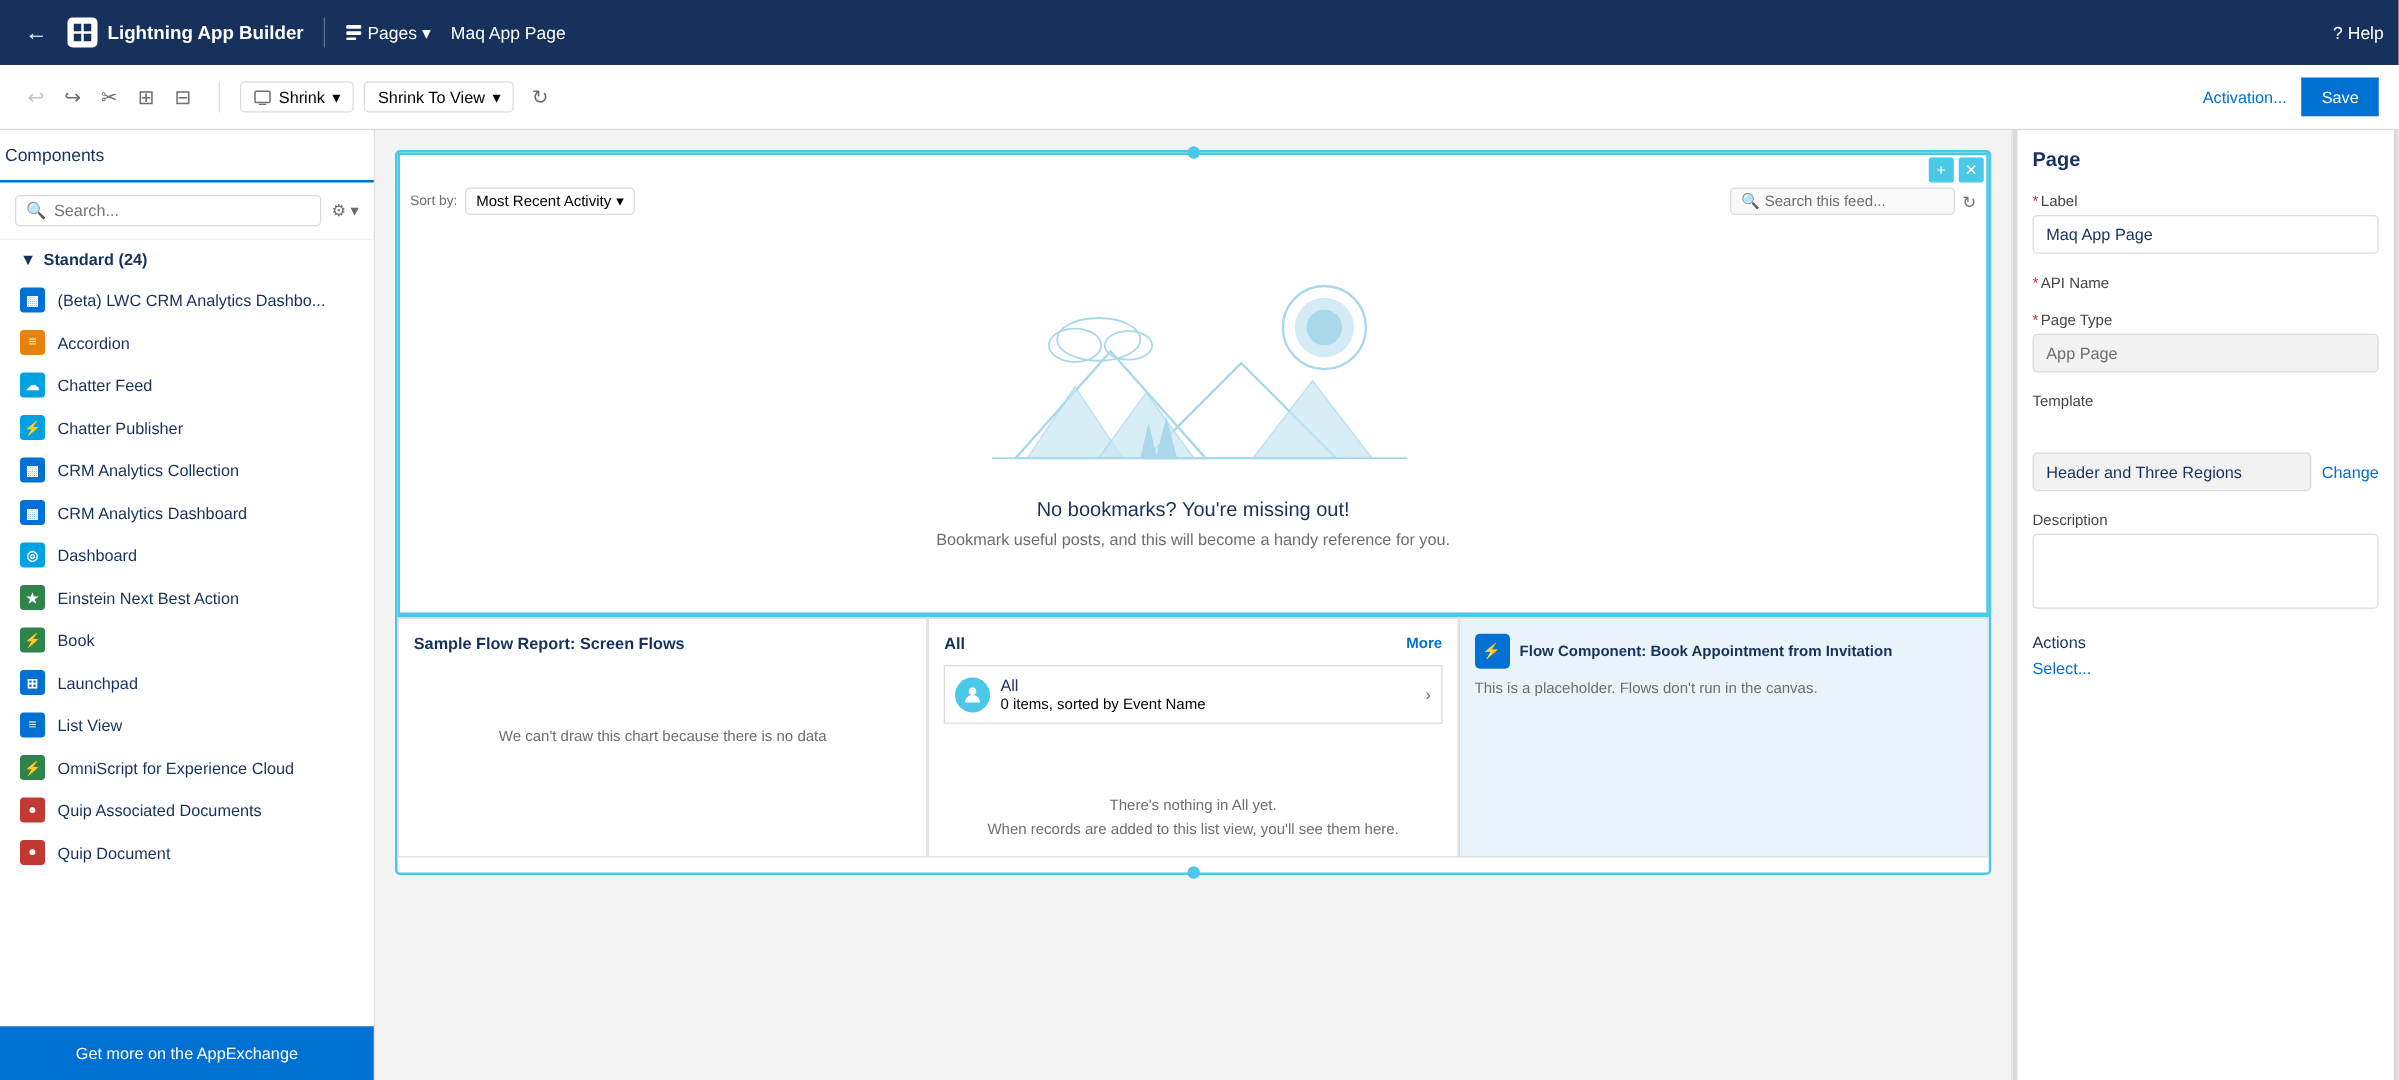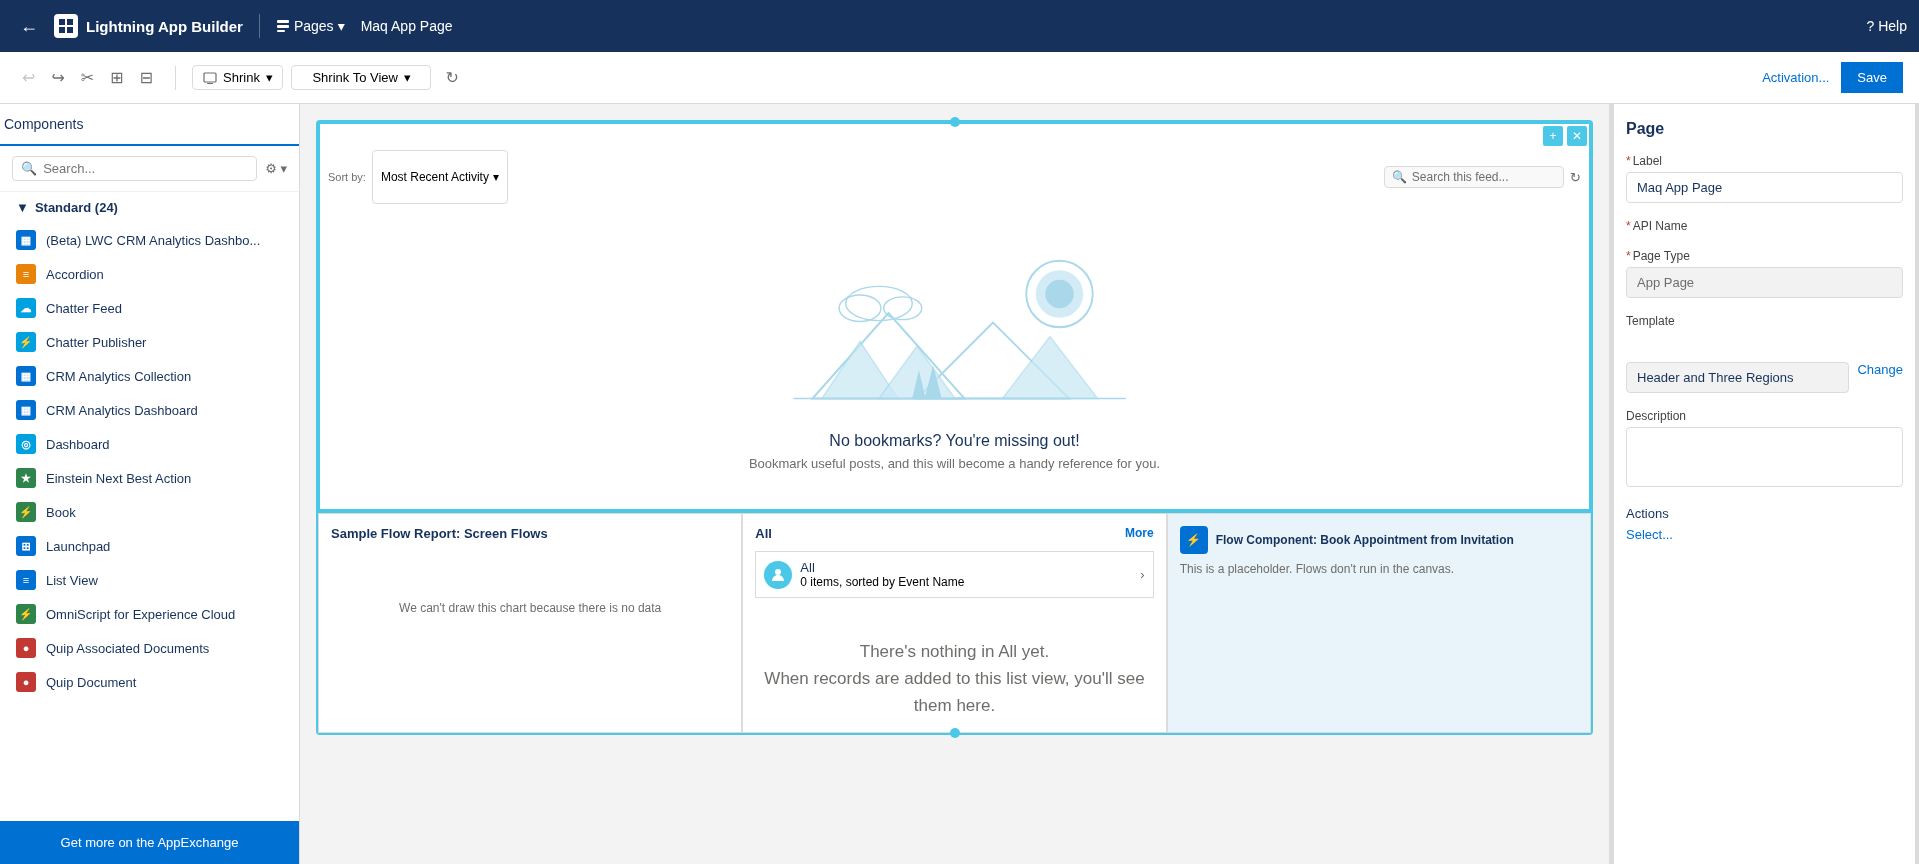--- a/index.html
+++ b/index.html
@@ -45,21 +45,21 @@
     .toolbar-actions { display: flex; gap: 4px; }
     .toolbar-btn {
       background: none; border: none; cursor: pointer; padding: 6px; color: #706e6b; font-size: 16px; border-radius: 4px;
     }
     .toolbar-btn.disabled { opacity: 0.4; cursor: not-allowed; }
     .toolbar-divider { width: 1px; height: 24px; background: #dddbda; margin: 0 8px; }
     .device-select {
       display: flex; align-items: center; border: 1px solid #dddbda; border-radius: 4px; padding: 4px 10px; gap: 6px; cursor: pointer; background: #fff; font-size: 13px;
     }
     .view-select {
-      display: flex; align-items: center; border: 1px solid #dddbda; border-radius: 4px; padding: 4px 20px; gap: 6px; cursor: pointer; background: #fff; font-size: 13px;
+      display: flex; align-items: center; border: 1px solid #dddbda; border-radius: 4px; padding: 4px 10px; gap: 6px; cursor: pointer; background: #fff; font-size: 13px;
     }
     .refresh-btn { background: none; border: none; cursor: pointer; color: #706e6b; font-size: 16px; padding: 6px; }
     .toolbar-right { margin-left: auto; display: flex; align-items: center; gap: 12px; }
     .activation-btn { background: none; border: none; color: #0070d2; cursor: pointer; font-size: 13px; }
     .save-btn { background: #0070d2; color: #fff; border: none; border-radius: 0; padding: 8px 16px; cursor: pointer; font-size: 13px; font-weight: 500; }
 
     
     .main-layout {
       display: flex;
       height: calc(100vh - 104px);
@@ -142,21 +142,21 @@
       margin: 0;
       padding: 8px;
       position: relative;
       min-height: 370px;
     }
     .chatter-toolbar {
       display: flex; align-items: center; justify-content: space-between; padding: 4px 0 8px 0; margin-top: 14px;
     }
     .sort-by-label { font-size: 11px; color: #706e6b; }
     .sort-dropdown {
-      display: flex; align-items: center; border: 1px solid #dddbda; border-radius: 4px; padding: 19px 8px; gap: 4px; font-size: 12px; cursor: pointer; background: #fff;
+      display: flex; align-items: center; border: 1px solid #dddbda; border-radius: 4px; padding: 3px 8px; gap: 4px; font-size: 12px; cursor: pointer; background: #fff;
     }
     .search-feed {
       display: flex; align-items: center; border: 1px solid #dddbda; border-radius: 4px; padding: 3px 8px; gap: 4px; font-size: 12px; color: #706e6b; background: #f9f9f9; width: 180px;
     }
     .empty-state {
       display: flex; flex-direction: column; align-items: center; justify-content: center; padding: 20px 0 30px;
     }
     .mountains-svg { width: 380px; height: 200px; }
     .empty-title { font-size: 16px; color: #16325c; margin-bottom: 6px; }
     .empty-subtitle { font-size: 13px; color: #706e6b; }
@@ -171,21 +171,21 @@
     .panel-title { font-size: 13px; font-weight: 600; color: #16325c; margin-bottom: 10px; }
     .panel-more { float: right; color: #0070d2; font-size: 12px; cursor: pointer; }
     .chart-placeholder { color: #706e6b; font-size: 12px; text-align: center; margin-top: 60px; }
     .list-item-panel {
       border: 1px solid #dddbda; padding: 8px; display: flex; align-items: center; gap: 8px; cursor: pointer;
     }
     .list-avatar { width: 28px; height: 28px; background: #4bc7e8; border-radius: 50%; display: flex; align-items: center; justify-content: center; }
     .list-text .list-name { font-size: 13px; font-weight: 500; color: #16325c; }
     .list-text .list-sub { font-size: 12px; color: #000000; }
     .list-chevron { margin-left: auto; color: #706e6b; }
-    .list-empty { font-size: 17px; color: #706e6b; margin-top: 40px; text-align: center; line-height: 1.6; }
+    .list-empty { font-size: 12px; color: #706e6b; margin-top: 56px; text-align: center; line-height: 1.6; }
     .flow-placeholder-panel { background: #e8f4fa; }
     .flow-header { display: flex; align-items: center; gap: 8px; margin-bottom: 8px; }
     .flow-icon { width: 28px; height: 28px; background: #0070d2; border-radius: 4px; display: flex; align-items: center; justify-content: center; color: #fff; font-size: 12px; }
     .flow-title { font-size: 12px; font-weight: 600; color: #16325c; }
     .flow-note { font-size: 12px; color: #706e6b; }
 
     
     .right-sidebar {
       width: 310px;
       background: #fff;
@@ -194,21 +194,21 @@
       padding: 16px;
       overflow-y: auto;
       position: relative;
     }
     .right-sidebar-title { font-size: 16px; font-weight: 600; color: #16325c; margin-bottom: 16px; }
     .field-group { margin-bottom: 16px; }
     .field-label { font-size: 12px; color: #444; margin-bottom: 4px; display: flex; align-items: center; gap: 2px; }
     .field-label .required { color: #c23934; }
     .field-value { font-size: 13px; color: #16325c; border: 1px solid #dddbda; border-radius: 4px; padding: 7px 10px; background: #fff; }
     .field-value.readonly { background: #f3f2f2; color: #706e6b; }
-    .template-row { display: flex; align-items: flex-start; gap: 8px; margin-top: 34px; }
+    .template-row { display: flex; align-items: center; gap: 8px; margin-top: 34px; }
     .template-value { flex: 1; font-size: 13px; color: #16325c; border: 1px solid #dddbda; border-radius: 4px; padding: 7px 10px; background: #f3f2f2; }
     .change-btn { background: none; border: none; color: #0070d2; cursor: pointer; font-size: 13px; }
     .desc-textarea { width: 100%; border: 1px solid #dddbda; border-radius: 4px; padding: 7px 10px; font-size: 13px; resize: none; height: 60px; }
     .actions-label { font-size: 13px; font-weight: 500; color: #16325c; margin-bottom: 6px; }
     .select-link { color: #0070d2; font-size: 13px; cursor: pointer; }
     .sidebar-resize { position: absolute; left: 0; top: 0; width: 4px; height: 100%; background: #dddbda; cursor: ew-resize; }
     .sidebar-resize-right { position: absolute; right: 0; top: 0; width: 4px; height: 100%; background: #dddbda; cursor: ew-resize; }
   </style>
 </head>
 <body>

